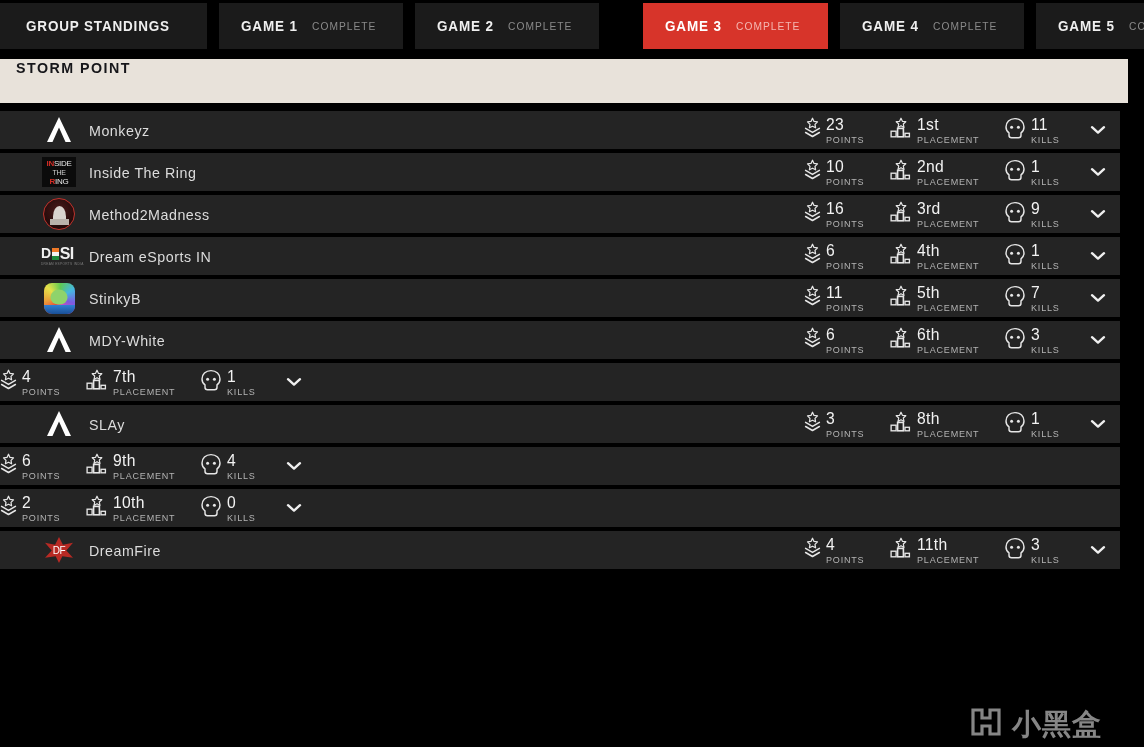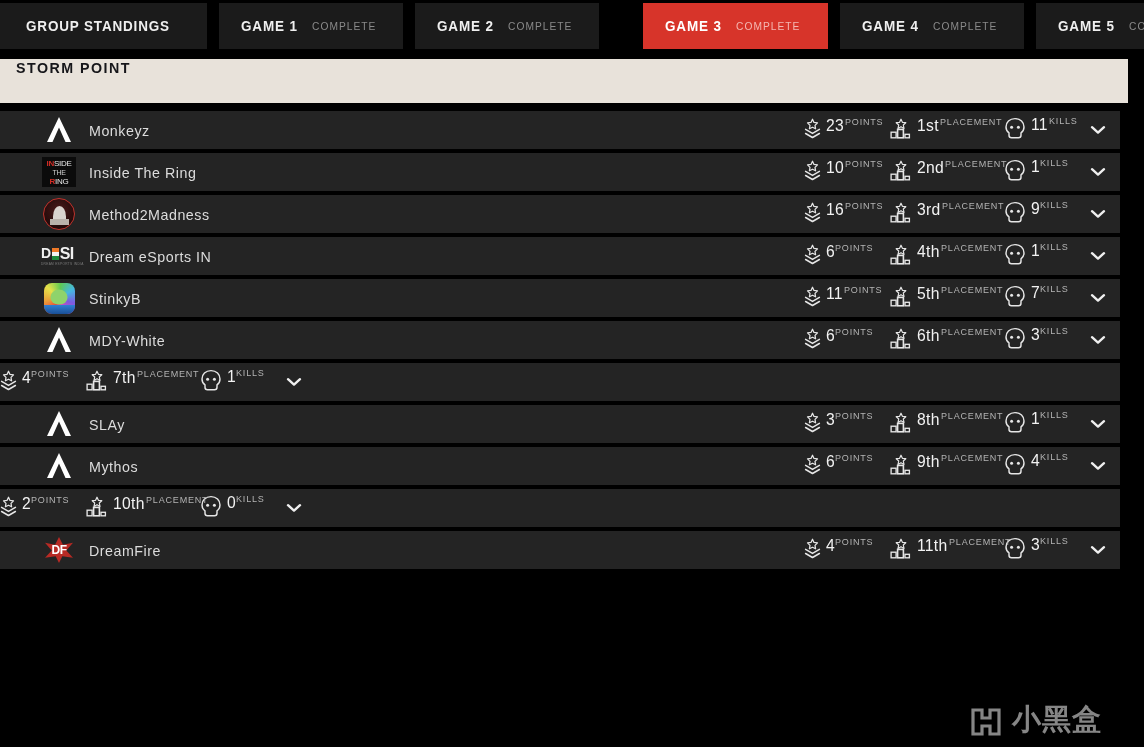--- a/index.html
+++ b/index.html
@@ -125,21 +125,21 @@
   .stat {
     display: flex;
     align-items: flex-start;
     gap: 5px;
   }
   .stat-points    { width: 86px; }
   .stat-placement { width: 114px; }
   .stat-kills     { width: 72px; }
 
   .stat-ico { flex: 0 0 auto; margin-top: 1px; }
-  .stat-text { display: flex; flex-direction: row; line-height: 1; }
+  .stat-text { display: flex; flex-direction: column; line-height: 1; }
   .stat-val {
     color: #f2f2f2;
     font-size: 16.5px;
     font-weight: 500;
     letter-spacing: 0.3px;
     margin-bottom: 3px;
     transform: scaleX(0.95);
     transform-origin: left center;
   }
   .stat-lbl {
@@ -254,29 +254,29 @@
     display: flex; align-items: center; justify-content: center;
   }
   .logo-dreamfire::before {
     content: ""; position: absolute; inset: 0;
     background: #b82a24;
     clip-path: polygon(50% 0%, 64% 30%, 100% 22%, 76% 52%, 100% 80%,
                        62% 74%, 50% 100%, 38% 74%, 0% 80%, 24% 52%, 0% 22%, 36% 30%);
   }
   .logo-dreamfire span {
     position: relative; z-index: 2;
-    font-size: 12px; font-weight: 700; color: #ffffff;
+    font-size: 10px; font-weight: 400; color: #ffffff;
     letter-spacing: -0.5px;
   }
 
   
   .watermark {
     position: absolute;
     right: 42px; bottom: 8px;
-    display: flex; align-items: flex-start; gap: 9px;
+    display: flex; align-items: flex-end; gap: 9px;
     opacity: 0.62;
     pointer-events: none;
     z-index: 20;
   }
   .wm-logo {
     width: 34px; height: 34px;
     display: flex; align-items: center; justify-content: center;
   }
   .wm-text {
     font-family: "DejaVu Sans", sans-serif;
@@ -726,31 +726,20 @@
           </span>
         </div>
         <div class="expander">
           <span><svg width="16" height="10" viewBox="0 0 16 10">
               <path d="M2 2.2 L8 7.6 L14 2.2" fill="none" stroke="#efefef" stroke-width="2.4" stroke-linecap="round" stroke-linejoin="round"></path>
             </svg></span>
         </div>
       </div>
     </div>
     <div class="row">
-      <div class="team-cell">
-        <span class="team-logo">
-          <span class="logo-apex">
-            <svg width="30" height="30" viewBox="0 0 30 30" class="apexsvg">
-              <path d="M15 2 L27 27 L21.5 27 L15 12.5 L8.5 27 L3 27 Z" fill="#ffffff"></path>
-              <path d="M15 16.5 L19.5 27 L10.5 27 Z" fill="#242424"></path>
-            </svg>
-          </span>
-        </span>
-        <span class="team-name">Mythos</span>
-      </div>
       <div class="stats">
         <div class="stat stat-points">
           <span class="stat-ico"><svg width="17" height="22" viewBox="0 0 17 22">
               <path d="M8.5 1.2 L10 4.4 L13.5 4.9 L11 7.4 L11.6 10.8 L8.5 9.2 L5.4 10.8 L6 7.4 L3.5 4.9 L7 4.4 Z" fill="none" stroke="#e6e6e6" stroke-width="1.25" stroke-linejoin="round"></path>
               <path d="M1.6 11.4 L8.5 15.4 L15.4 11.4" fill="none" stroke="#e6e6e6" stroke-width="1.5" stroke-linejoin="round" stroke-linecap="round"></path>
               <path d="M1.6 15.5 L8.5 19.5 L15.4 15.5" fill="none" stroke="#e6e6e6" stroke-width="1.5" stroke-linejoin="round" stroke-linecap="round"></path>
             </svg></span>
           <span class="stat-text">
             <span class="stat-val">6</span>
             <span class="stat-lbl">POINTS</span>

